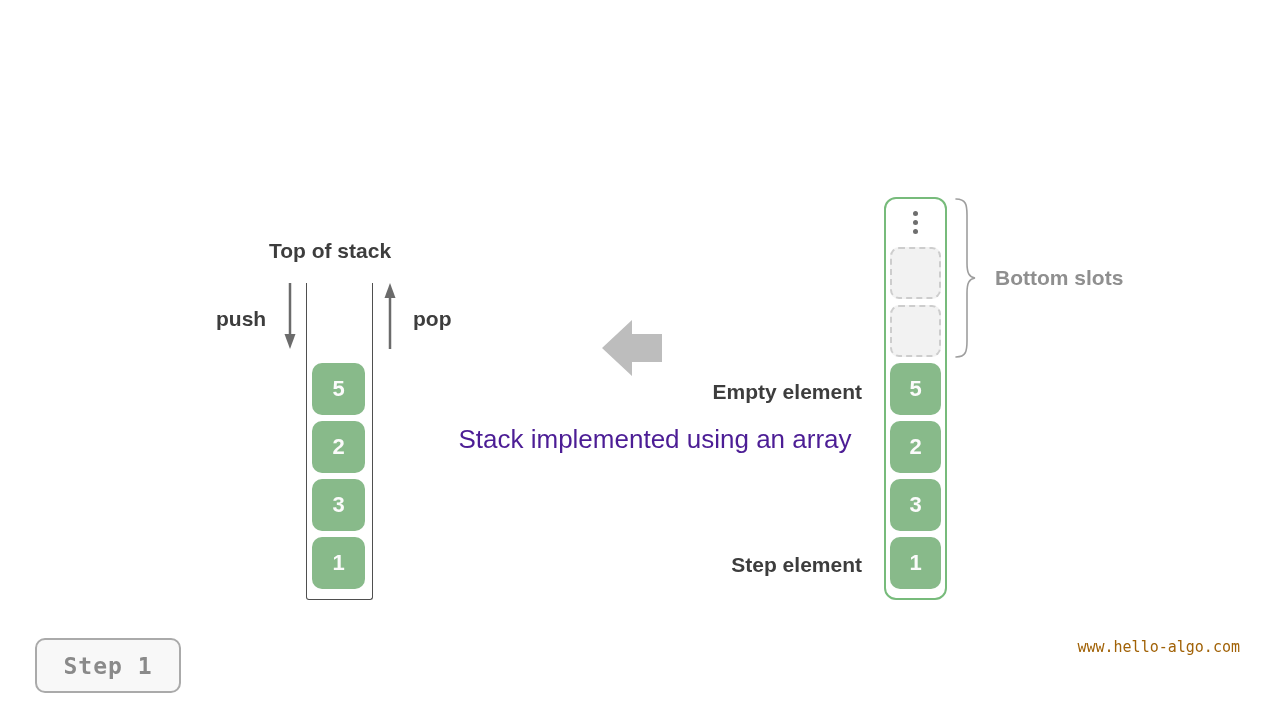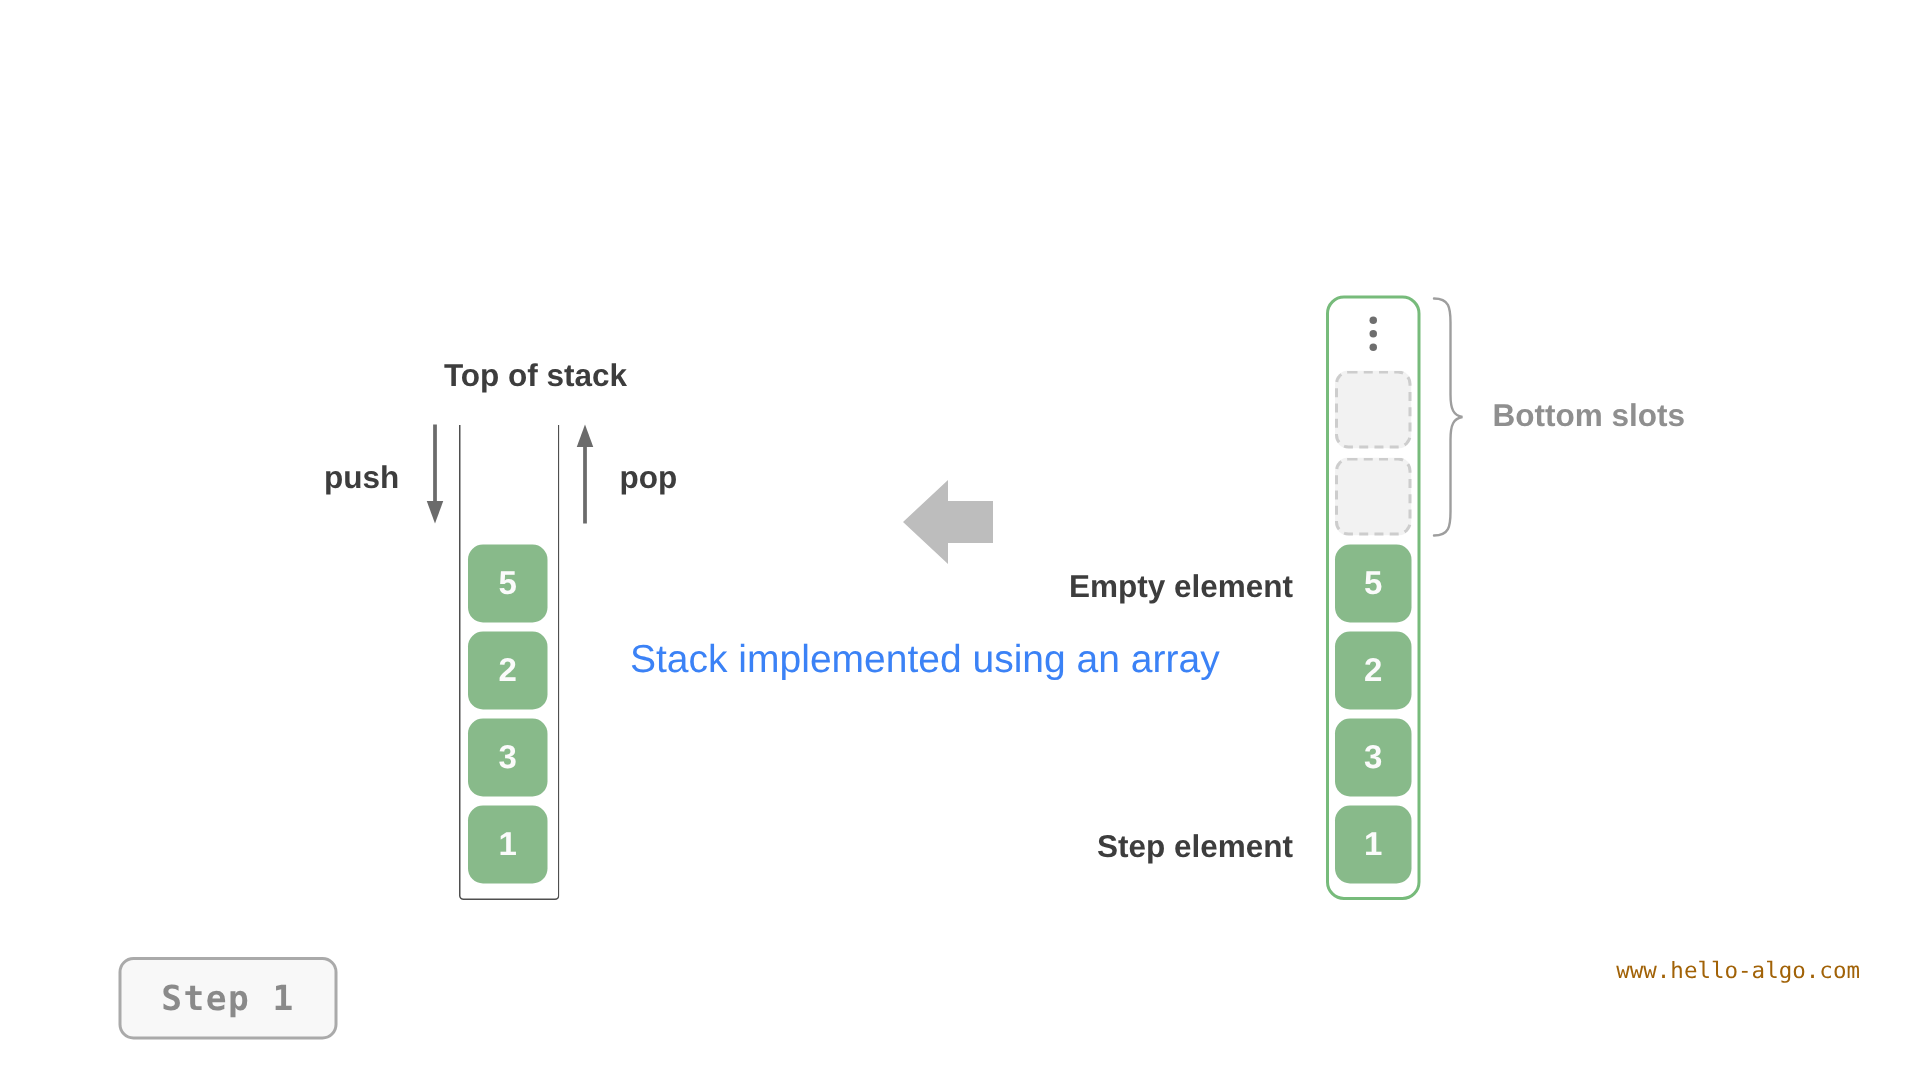--- a/index.html
+++ b/index.html
@@ -7,21 +7,21 @@
     position:relative; width:1280px; height:720px; background:#ffffff;
     font-family:"Liberation Sans", sans-serif; overflow:hidden;
   }
   .lbl {
     position:absolute; font-weight:700; font-size:21px; color:#3d3d3d;
     white-space:nowrap; line-height:1.1;
   }
   .centered { text-align:center; }
 
   
-  #top-label    { left:257px; top:239px; width:200px; }
+  #top-label    { left:230px; top:239px; width:200px; }
   #bottom-label { left:229px; top:614px; width:220px; }
   #push-label   { left:216px; top:307px; }
   #pop-label    { left:413px; top:307px; }
 
   .push-arrow { position:absolute; left:282px; top:281px; }
   .pop-arrow  { position:absolute; left:382px; top:281px; }
 
   .stack-container {
     position:absolute; left:306px; top:283px; width:67px; height:317px;
     border-left:1.5px solid #4f4f4f; border-right:1.5px solid #4f4f4f;
@@ -34,22 +34,22 @@
   .block {
     background:#88ba8a; color:#fbfbfb; font-size:22px; font-weight:600;
     display:flex; align-items:center; justify-content:center;
   }
   .stack-container .cell { left:5px; width:53px; }
   .l1 { top:80px; }  .l2 { top:138px; }  .l3 { top:196px; }  .l4 { top:254px; }
 
   
   .big-arrow { position:absolute; left:602px; top:320px; }
   .caption {
-    position:absolute; left:420px; top:424px; width:470px; 
-    font-size:26px; color:#3b82f6; white-space:nowrap;
+    position:absolute; left:420px; top:424px; width:470px; text-align:center;
+    font-size:26px; color:#4c1d95; white-space:nowrap;
   }
 
   
   .array-container {
     position:absolute; left:884px; top:197px; width:63px; height:403px;
     border:2px solid #77bb7b; border-radius:12px; box-sizing:border-box;
     background:#ffffff;
   }
   .array-container .cell { left:4px; width:51px; }
   .r1 { top:48px; }  .r2 { top:106px; }  .r3 { top:164px; }
@@ -68,21 +68,20 @@
   #empty-slots-label  { left:995px; top:266px; color:#8f8f8f; }
   #last-element-label { right:418px; top:380px; }
   #first-element-label{ right:418px; top:553px; }
 
   
   .step-badge {
     position:absolute; left:35px; top:638px; width:146px; height:55px;
     background:#f8f8f8; border:2px solid #aaaaaa; border-radius:10px;
     display:flex; align-items:center; justify-content:center; box-sizing:border-box;
     cursor:default;
-    margin-left:44px;
   }
   .step-badge span {
     font-family:"DejaVu Sans Mono", monospace; font-size:23px; font-weight:700;
     color:#8a8a8a; letter-spacing:1px;
   }
   .watermark {
     position:absolute; right:40px; top:638px;
     font-family:"DejaVu Sans Mono", monospace; font-size:15px; color:#a16207;
   }
 </style>

